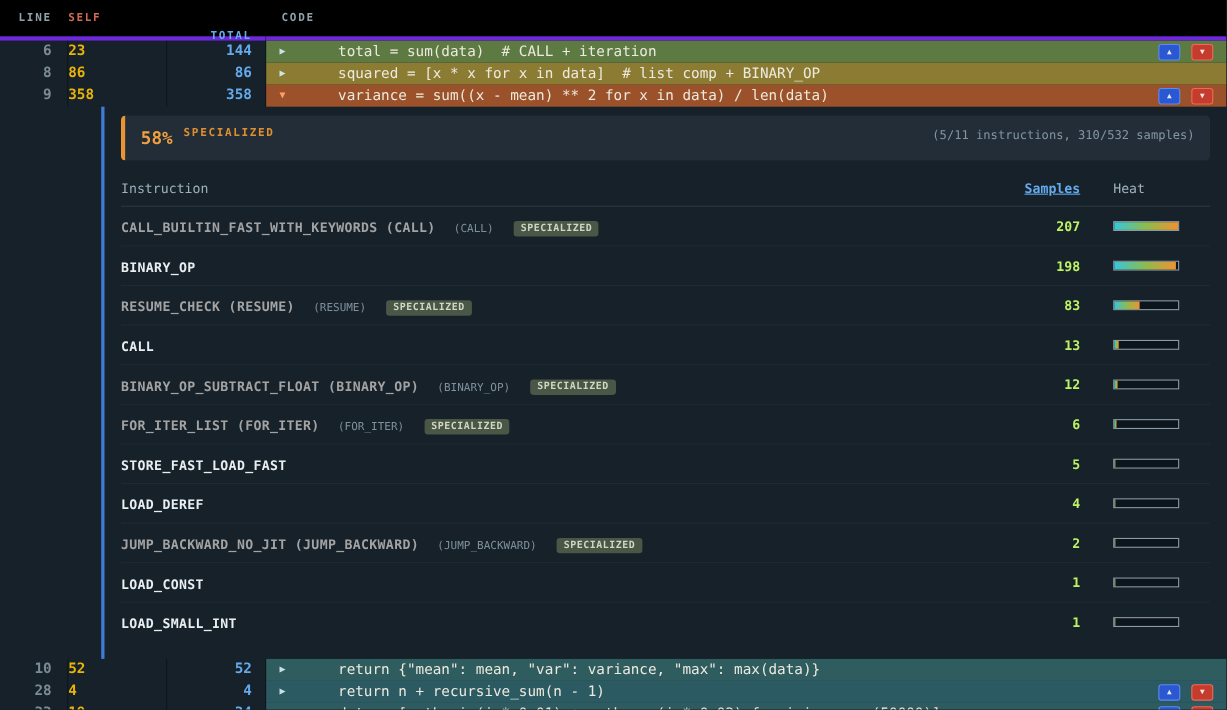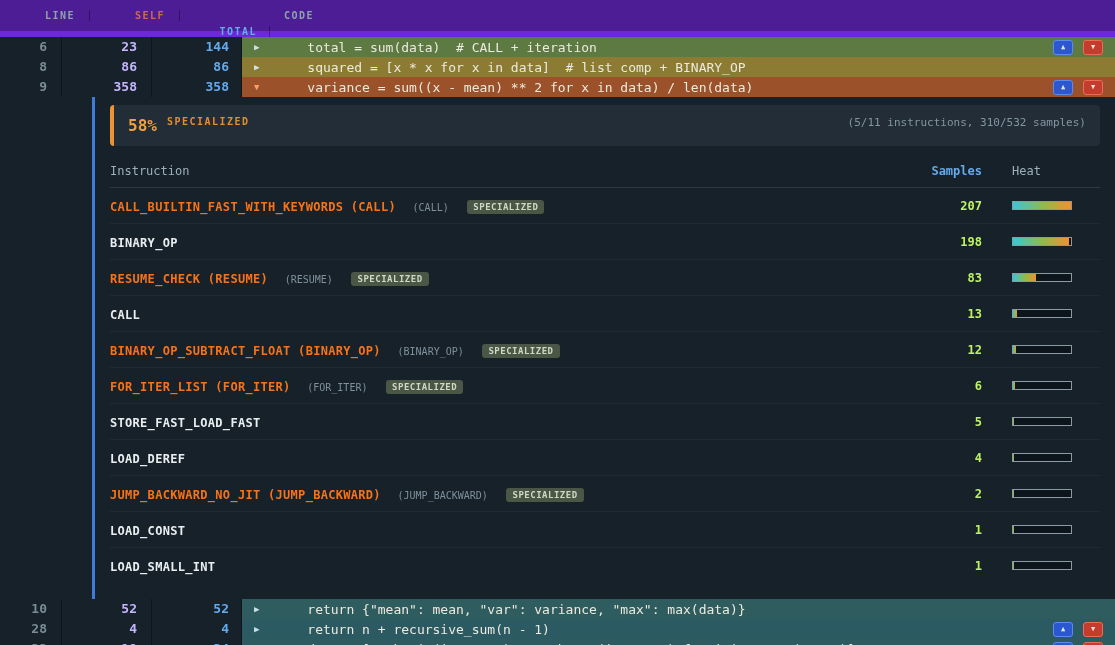--- a/index.html
+++ b/index.html
@@ -7,36 +7,36 @@
   body {
     background: #16212a;
     font-family: "DejaVu Sans Mono", monospace;
     color: #cfd8dd;
     overflow: hidden;
   }
 
   
   .hdr {
     display: flex; align-items: center;
-    height: 37px; background: #4c1d95;
-    border-bottom: 6px solid #6d28d9;
-    font-size: 10px; letter-spacing: 1.5px; color: #8fa1ab; font-weight: bold; padding-left: 28px;
+    height: 37px; background: #000000;
+    border-bottom: 4px solid #6d28d9;
+    font-size: 10px; letter-spacing: 1.5px; color: #8fa1ab; font-weight: bold;
   }
   .c-line  { width: 62px;  text-align: right; padding-right: 14px; border-right: 1px solid rgba(0,0,0,.35); }
-  .c-self  { width: 90px;  text-align: right; padding-right: 14px; border-right: 1px solid rgba(0,0,0,.35); }
+  .c-self  { width: 90px;  text-align: left; padding-right: 14px; border-right: 1px solid rgba(0,0,0,.35); }
   .c-total { width: 90px;  text-align: right; padding-right: 12px; border-right: 1px solid rgba(0,0,0,.35); }
   .c-code  { flex: 1; padding-left: 14px; }
   .hdr .h-self  { color: #cf6a52; }
   .hdr .h-total { color: #64aaec; margin-top: 32px; }
 
   
   .crow { display: flex; align-items: stretch; height: 20px; font-size: 13px; }
   .crow .num { line-height: 20px; font-weight: bold; }
   .crow .n-line  { color: #7b8c96; }
-  .crow .n-self  { color: #c4b5fd; }
+  .crow .n-self  { color: #eab308; }
   .crow .n-total { color: #64aaec; }
   .band {
     flex: 1; display: flex; align-items: center;
     padding: 0 12px; color: #eceade; overflow: hidden;
   }
   .marker { width: 22px; flex: 0 0 22px; font-size: 9px; color: rgba(215,238,248,.9); cursor: pointer; }
   .marker.open { color: #ff9e66; }
   .code-text { font: inherit; white-space: pre; color: #eceade; }
   .flexspace { flex: 1; }
   .rowbtn {
@@ -64,26 +64,26 @@
 
   .itable { margin-top: 12px; }
   .thead {
     display: flex; align-items: center;
     padding: 6px 0 9px; border-bottom: 1px solid #2b3944;
     font-size: 12px; color: #9db0ba;
   }
   .col-i { flex: 1; min-width: 0; }
   .col-s { width: 110px; text-align: right; flex: 0 0 110px; }
   .col-h { width: 88px; margin-left: 30px; flex: 0 0 88px; }
-  .thead .col-s { color: #64aaec; font-weight: bold; }
+  .thead .col-s { color: #64aaec; font-weight: bold; text-decoration: underline; }
 
   .irow { display: flex; align-items: center; padding: 8px 0; border-bottom: 1px solid #1f2b34; }
   .irow:last-child { border-bottom: none; }
   .i-name { font-weight: bold; font-size: 12px; color: #e9eef1; letter-spacing: .3px; }
-  .i-name.spec { color: #f97316; }
+  .i-name.spec { color: #a3a3a3; }
   .i-base { color: #7f909b; font-size: 10px; margin-left: 7px; }
   .badge {
     background: #4a5646; color: #cfd8c2; font-size: 9px; font-weight: bold;
     padding: 2px 6px; border-radius: 3px; margin-left: 9px; letter-spacing: .5px;
     display: inline-block; vertical-align: 1px;
   }
   .irow .col-s { color: #bef264; font-weight: bold; font-size: 12px; }
   .track {
     width: 60px; height: 9px; display: block;
     border: 1px solid #8b9aa3; background: #0d151c;

